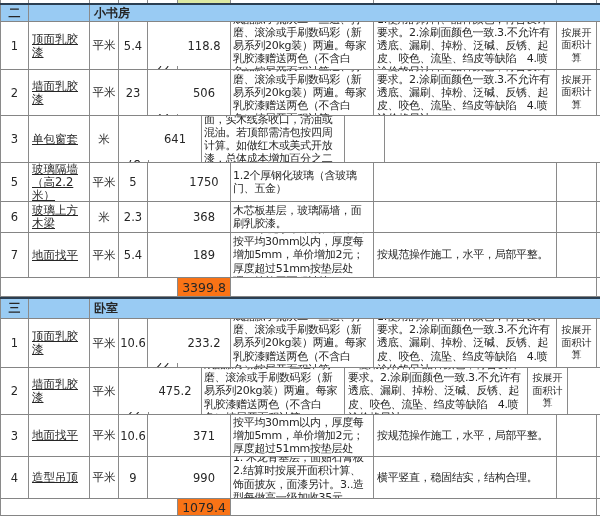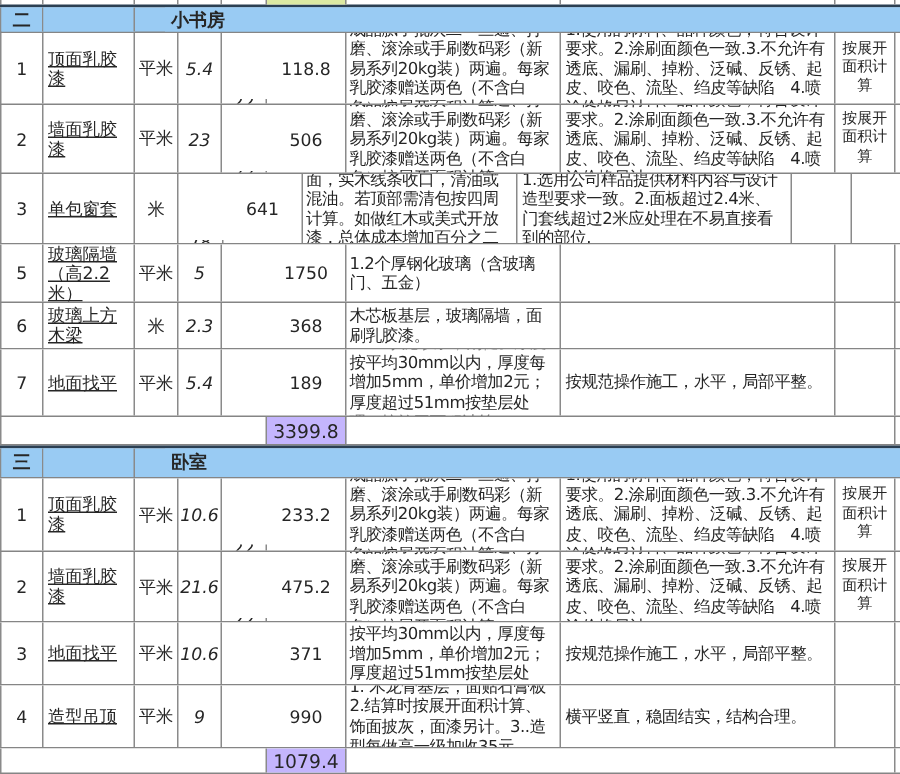--- a/index.html
+++ b/index.html
@@ -7,32 +7,32 @@
     width:600px;height:516px;overflow:hidden;background:#ffffff;
     font-family:"DejaVu Sans","Liberation Sans",sans-serif;
     color:#262626;
   }
   #sheet{position:relative;width:600px;height:516px;background:#ffffff;}
   .row{display:flex;box-sizing:border-box;border-bottom:1px solid #858585;border-left:1px solid #8a8a8a;background:#fff;}
   .cell{box-sizing:border-box;border-right:1px solid #8a8a8a;display:flex;align-items:center;justify-content:center;overflow:hidden;flex:0 0 auto;}
   .c-no{width:28px;font-size:11.5px;}
   .c-item{width:61px;font-size:11.5px;line-height:13px;justify-content:flex-start;text-align:left;padding:0 3px;text-decoration:underline;}
   .c-unit{width:29px;font-size:11.5px;}
-  .c-qty{width:29px;font-size:11.5px;font-style:italic;}
+  .c-qty{width:29px;font-size:11.5px;}
   .c-price{width:30px;font-size:11.5px;margin-top:44px;}
   .c-amount{width:53px;font-size:11.5px;}
   .c-desc{width:143px;font-size:11px;line-height:13.2px;justify-content:flex-start;text-align:left;padding:0 2px;letter-spacing:-0.3px;}
   .c-req{width:183px;font-size:11px;line-height:13.2px;justify-content:flex-start;text-align:left;padding:0 3px;letter-spacing:-0.3px;}
   .c-remark{width:40px;font-size:10px;line-height:12.5px;text-align:center;padding:4px 1px;}
   .c-sliver{width:4px;border-right:none;background:transparent;}
   .section-row{background:#99CBF3;font-weight:bold;}
   .section-row .cell{background:#99CBF3;font-size:12px;}
-  .section-row .c-title{justify-content:flex-start;text-align:center;padding:0 4px;border-right:none;flex:1 1 auto;margin-left:20px;}
+  .section-row .c-title{justify-content:flex-start;text-align:center;padding:0 4px;border-right:none;flex:1 1 auto;}
   .subtotal-row .cell{font-size:12.5px;}
-  .subtotal-amount{background:#c4b5fd;}
+  .subtotal-amount{background:#f97316;}
   .dark-rule{height:2px;background:#2B3F52;width:600px;}
   .sliver-row{height:3px;border-bottom:none;border-left:1px solid #8a8a8a;display:flex;box-sizing:border-box;}
   .sliver-row .cell{height:3px;}
   .sliver-yellow{background:#DDE9A2;}
 </style>
 </head>
 <body>
 
 <div id="sheet">
   <div class="sliver-row">
@@ -77,21 +77,20 @@
       <div class="cell c-remark">按展开面积计算</div>
       <div class="cell c-sliver"></div>
     </div>
     <div class="row" style="height: 47px;">
       <div class="cell c-no">3</div>
       <div class="cell c-item">单包窗套</div>
       <div class="cell c-unit">米</div>
       <div class="cell c-price">78</div>
       <div class="cell c-amount">641</div>
       <div class="cell c-desc">优质大芯板底，3厘印面板贴面，实木线条收口，清油或混油。若顶部需清包按四周计算。如做红木或美式开放漆，总体成本增加百分之二十</div>
-      <div class="cell c-req">1.选用公司样品提供材料内容与设计造型要求一致。2.面板超过2.4米、门套线超过2米应处理在不易直接看到的部位.</div>
       <div class="cell c-remark"></div>
       <div class="cell c-sliver"></div>
     </div>
     <div class="row" style="height: 39px;">
       <div class="cell c-no">5</div>
       <div class="cell c-item">玻璃隔墙（高2.2米）</div>
       <div class="cell c-unit">平米</div>
       <div class="cell c-qty">5</div>
       <div class="cell c-price">350</div>
       <div class="cell c-amount">1750</div>
@@ -145,21 +144,20 @@
       <div class="cell c-amount">233.2</div>
       <div class="cell c-desc">成品腻子批灰二～三遍、打磨、滚涂或手刷数码彩（新易系列20kg装）两遍。每家乳胶漆赠送两色（不含白色）按展开面积计算</div>
       <div class="cell c-req">1.使用的材料、品种颜色，符合设计要求。2.涂刷面颜色一致.3.不允许有透底、漏刷、掉粉、泛碱、反锈、起皮、咬色、流坠、绉皮等缺陷　4.喷涂价格另计</div>
       <div class="cell c-remark">按展开面积计算</div>
       <div class="cell c-sliver"></div>
     </div>
     <div class="row" style="height: 47px;">
       <div class="cell c-no">2</div>
       <div class="cell c-item">墙面乳胶漆</div>
       <div class="cell c-unit">平米</div>
-      <div class="cell c-qty">21.6</div>
       <div class="cell c-price">22</div>
       <div class="cell c-amount">475.2</div>
       <div class="cell c-desc">成品腻子批灰二～三遍、打磨、滚涂或手刷数码彩（新易系列20kg装）两遍。每家乳胶漆赠送两色（不含白色）按展开面积计算</div>
       <div class="cell c-req">1.使用的材料、品种颜色，符合设计要求。2.涂刷面颜色一致.3.不允许有透底、漏刷、掉粉、泛碱、反锈、起皮、咬色、流坠、绉皮等缺陷　4.喷涂价格另计</div>
       <div class="cell c-remark">按展开面积计算</div>
       <div class="cell c-sliver"></div>
     </div>
     <div class="row" style="height: 42px;">
       <div class="cell c-no">3</div>
       <div class="cell c-item">地面找平</div>

